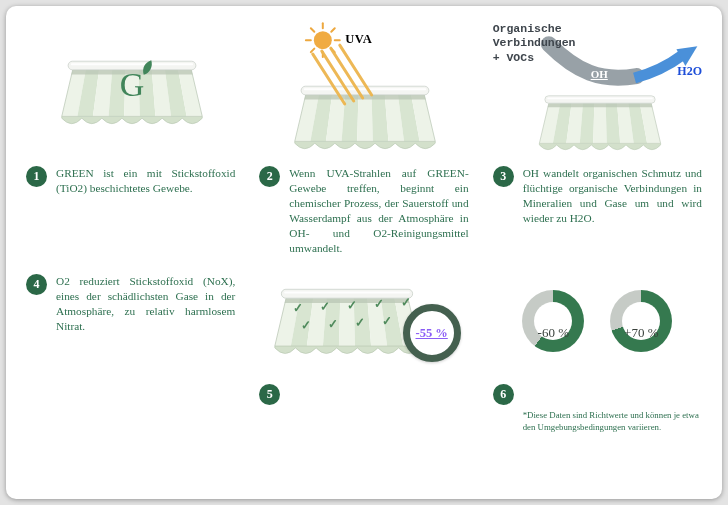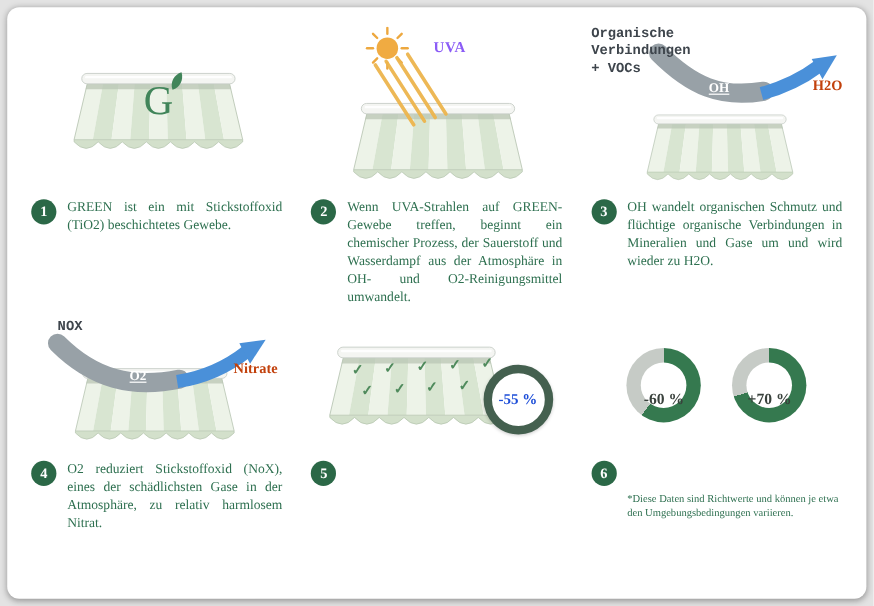--- a/index.html
+++ b/index.html
@@ -35,41 +35,42 @@
     font-weight:bold; font-size:12px; line-height:21px;
     text-align:center; flex:0 0 21px;
   }
   .desc {
     margin:0; font-size:11.3px; line-height:1.33;
     color:#2e7050; text-align:justify;
   }
   .footnote { margin:5px 0 0 30px; font-size:8.8px; line-height:1.3; color:#2e7050; }
   .lbl { position:absolute; font-weight:bold; white-space:nowrap; }
   .lbl.white { color:#ffffff; font-size:11px;text-decoration:underline; }
-  .lbl.blue { color:#c2410c; font-size:12px; }
-  .lbl.orange { color:#8b5cf6; font-size:12.5px; letter-spacing:.5px;margin-left:16px; }
+  .lbl.blue { color:#1d4ed8; font-size:12px; }
+  .lbl.orange { color:#000000; font-size:12.5px; letter-spacing:.5px; }
   .lbl.dark { color:#3e454c; font-size:11.5px; line-height:1.25; white-space:normal; width:92px;font-family:Liberation Mono, monospace; }
   .g-logo { position:absolute; left:80px; top:46px; width:52px; text-align:center; }
   .g-letter { font-size:34px; line-height:1; color:#41855a; }
   .leaf { position:absolute; width:13px; height:13px; right:4px; top:-7px; fill:#41855a; transform:rotate(-18deg); }
   .checks { position:absolute; color:#4f8a5c; font-size:12px; font-weight:bold; letter-spacing:7px; transform:rotate(-3deg); }
   .pct-badge {
     position:absolute; width:44px; height:44px; border-radius:50%;
     background:#fff; border:7px solid #44604f;
     display:flex; align-items:center; justify-content:center;
-    font-weight:bold; font-size:12.5px; color:#1d4ed8;
+    font-weight:bold; font-size:12.5px; color:#8b5cf6;
     box-shadow:0 1px 3px rgba(0,0,0,.2);
+    text-decoration:underline;
   }
   .donut-row { display:flex; justify-content:center; gap:26px; padding-top:24px; }
   .donut {
     width:62px; height:62px; border-radius:50%;
     position:relative; display:flex; align-items:center; justify-content:center;
   }
   .donut::before { content:""; position:absolute; inset:12px; background:#fff; border-radius:50%; }
-  .donut span { position:relative; font-weight:bold; font-size:13px; color:#39413c;margin-top:24px; }
+  .donut span { position:relative; font-weight:normal; font-size:13px; color:#39413c;margin-top:24px; }
 </style>
 </head>
 <body>
 
 <svg width="0" height="0" style="position:absolute" aria-hidden="true">
   <defs>
     <g id="awning">
       <path d="M20 13 L34.4 13 L25.1 64 L8 64 Z" fill="#edf3e8"></path>
       <path d="M34.4 13 L48.9 13 L42.2 64 L25.1 64 Z" fill="#d8e5d1"></path>
       <path d="M48.9 13 L63.3 13 L59.3 64 L42.2 64 Z" fill="#edf3e8"></path>
@@ -155,33 +156,20 @@
         <span class="lbl white" style="left:98px;top:46px">OH</span>
         <span class="lbl blue" style="right:0;top:42px">H2O</span>
       </div>
       <div class="caption">
         <span class="badge">3</span>
         <p class="desc">OH wandelt organischen Schmutz und flüchtige organische Verbindungen in Mineralien und Gase um und wird wieder zu H2O.</p>
       </div>
     </section>
 
     <section class="panel row2">
-      <div class="illus">
-        <svg class="awning" style="left:30px;top:38px;width:146px;height:69px" viewBox="0 0 170 80">
-            <use href="#awning"></use>
-          </svg>
-        <svg class="overlay" viewBox="0 0 210 110">
-          <path d="M22 20 C52 50 84 58 124 50" stroke="#98a1a7" stroke-width="16" fill="none" stroke-linecap="round"></path>
-          <path d="M122 52 C148 48 166 38 180 27" stroke="#4a90d9" stroke-width="11" fill="none"></path>
-          <polygon points="196,17 183,37 174,20" fill="#4a90d9"></polygon>
-        </svg>
-        <span class="lbl dark" style="left:22px;top:0">NOX</span>
-        <span class="lbl white" style="left:82px;top:42px">O2</span>
-        <span class="lbl blue" style="right:4px;top:34px">Nitrate</span>
-      </div>
       <div class="caption">
         <span class="badge">4</span>
         <p class="desc">O2 reduziert Stickstoffoxid (NoX), eines der schädlichsten Gase in der Atmosphäre, zu relativ harmlosem Nitrat.</p>
       </div>
     </section>
 
     <section class="panel row2">
       <div class="illus">
         <svg class="awning" style="left:8px;top:20px;width:160px;height:75px" viewBox="0 0 170 80">
             <use href="#awning"></use>

